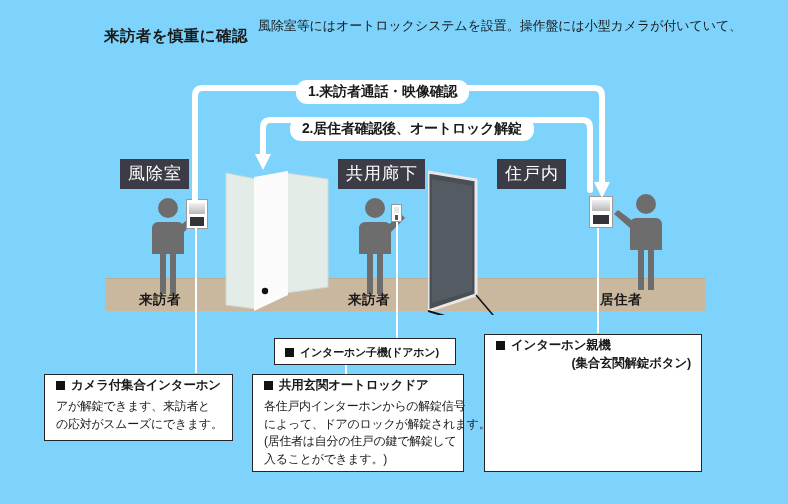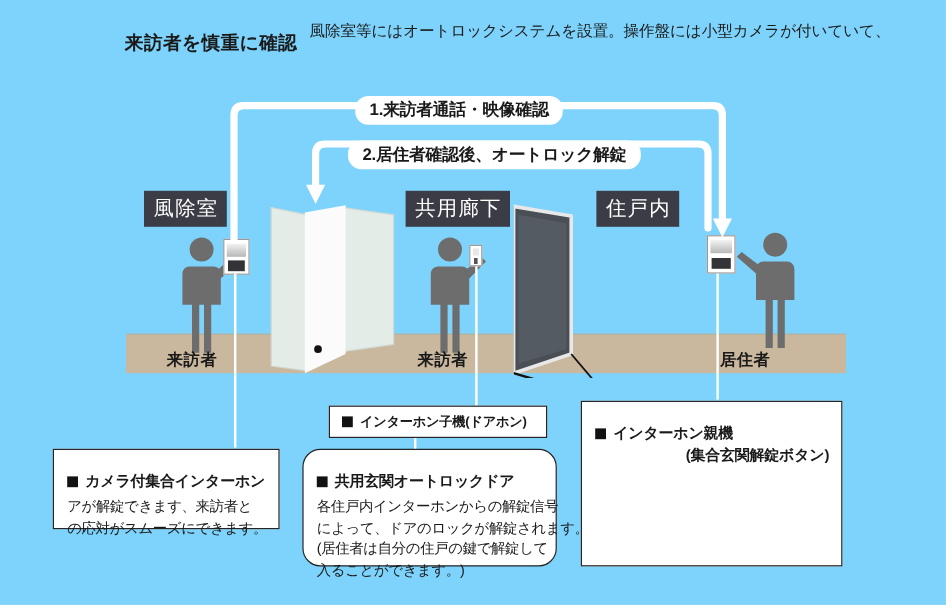--- a/index.html
+++ b/index.html
@@ -165,21 +165,21 @@
   #leader-1 { left: 396px; top: 222px; height: 116px; }
   #leader-2 { left: 345px; top: 365px; height: 11px; }
   #leader-3 { left: 597px; top: 228px; height: 105px; }
 
   
   .callout {
     position: absolute;
     background: #ffffff;
     border: 1px solid #252525;
     box-sizing: border-box;
-    padding: 17px 10px 8px 11px;
+    padding: 1px 10px 8px 11px;
   }
   .callout .c-title {
     font-size: 12.5px;
     font-weight: 700;
     line-height: 18px;
     letter-spacing: -.2px;
     white-space: nowrap;
   }
   .callout .c-title2 {
     font-size: 12.5px;
@@ -200,21 +200,21 @@
   }
   .callout .c-body {
     font-size: 12px;
     line-height: 17.5px;
     letter-spacing: -.3px;
     margin-top: 4px;
   }
   .callout .c-body div { white-space: nowrap; }
 
   #callout-0 { left: 44px; top: 374px; width: 189px; height: 67px; }
-  #callout-1 { left: 252px; top: 374px; width: 212px; height: 98px; border-radius: 15px; }
+  #callout-1 { left: 252px; top: 374px; width: 212px; height: 98px; }
   #callout-2 { left: 484px; top: 334px; width: 218px; height: 138px; }
   #callout-tag { left: 274px; top: 338px; width: 182px; height: 27px; padding: 4px 10px; }
   #callout-tag .c-title { font-size: 11px; }
 </style>
 </head>
 <body>
 
 <div id="stage">
 
   <div class="head-title">来訪者を慎重に確認</div>

